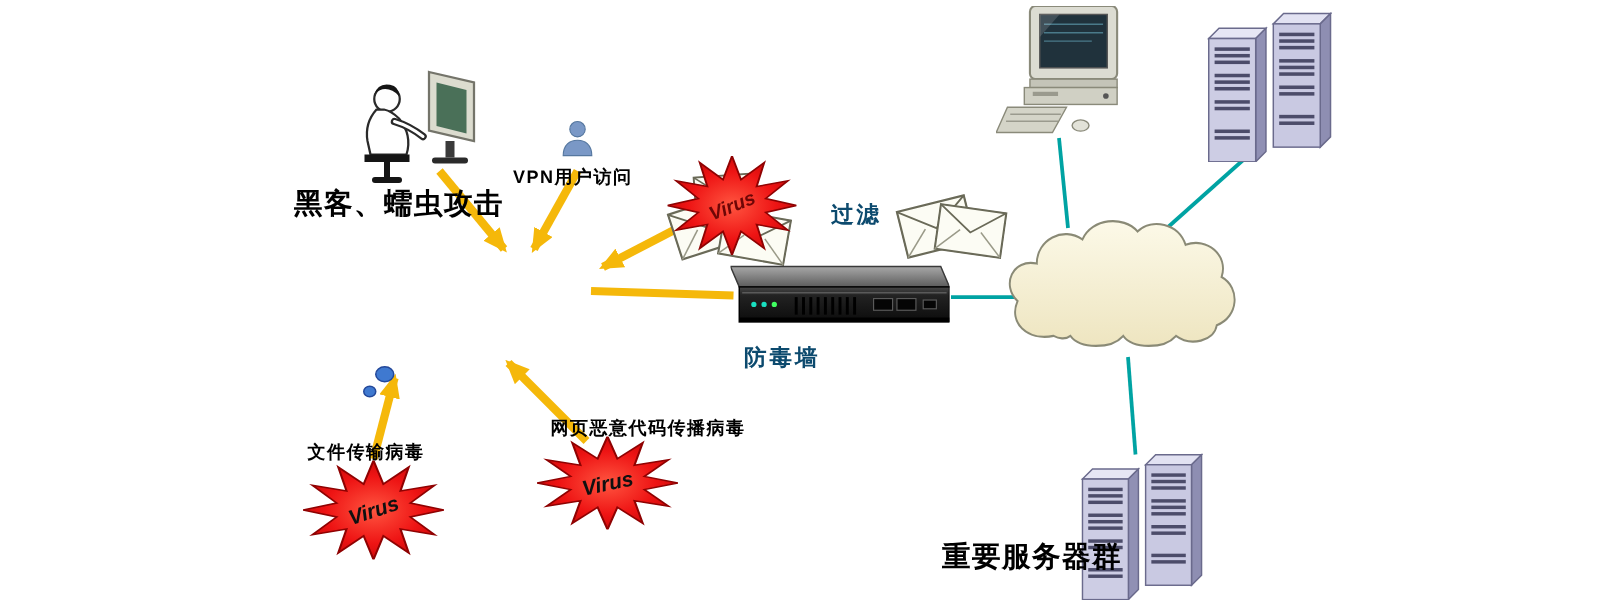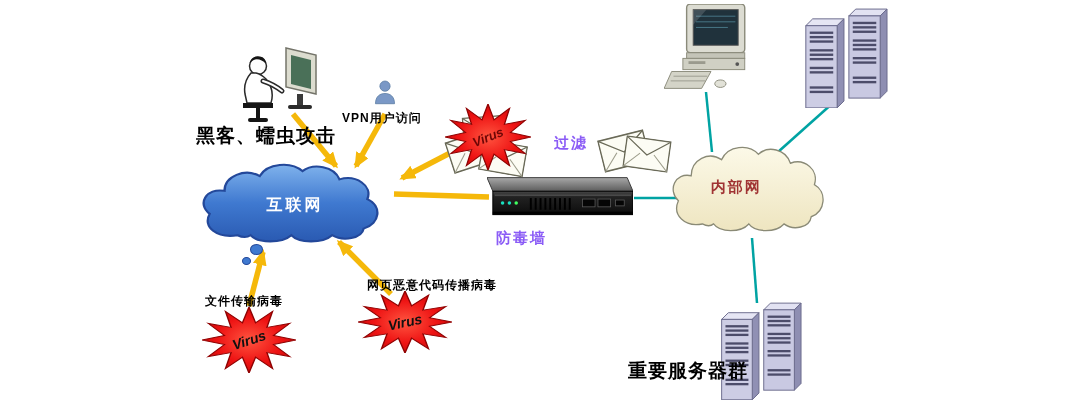--- a/index.html
+++ b/index.html
@@ -4,21 +4,21 @@
 <style>
   * { box-sizing: border-box; }
   html,body { margin:0; padding:0; background:#fff; }
   body { font-family:"Liberation Sans","DejaVu Sans",sans-serif; }
   .canvas { position:relative; width:1080px; height:408px; background:#ffffff; overflow:hidden; }
   .abs { position:absolute; }
   svg.abs { display:block; }
   .lbl { position:absolute; font-weight:bold; color:#000000; white-space:nowrap; letter-spacing:1px; }
   .lbl-sm { font-size:12px; }
   .lbl-md { font-size:19px; }
-  .red { color:#8b5cf6; }
+  .red { color:#0c4a6e; }
   .cloud-wrap { position:absolute; }
   .cloud-wrap svg { position:absolute; inset:0; width:100%; height:100%; }
   .cloud-label { position:absolute; left:0; right:0; text-align:center; font-weight:bold; letter-spacing:3px; }
   .internet-label { top:40%; color:#ffffff; font-size:16px; }
   .intranet-label { top:38%; left:-18%; color:#a03333; font-size:15px; letter-spacing:2px; }
   .star-wrap { position:absolute; }
   .star-wrap svg { position:absolute; inset:0; width:100%; height:100%; }
   .star-text { position:absolute; left:0; right:0; top:50%; text-align:center;
                font-weight:bold; font-style:italic; font-size:14px; color:#101010; }
   .rot-n22 { transform:translateY(-50%) rotate(-22deg); color:#6e0606; font-size:13px; }
@@ -164,26 +164,20 @@
 
   <div class="lbl red" style="left:554px;top:134px;font-size:15px;letter-spacing:2px">过滤</div>
 
   <svg class="abs" style="left:600px;top:134px;transform:rotate(-14deg)" width="48" height="34" viewBox="0 0 46 32">
       <use href="#envg"></use>
     </svg>
   <svg class="abs" style="left:624px;top:138px;transform:rotate(8deg)" width="46" height="32" viewBox="0 0 46 32">
       <use href="#envg"></use>
     </svg>
 
-  <div class="cloud-wrap" style="left:193px;top:158px;width:204px;height:92px">
-    <svg viewBox="0 0 220 112" preserveAspectRatio="none">
-      <use href="#cloudpath" fill="url(#gBlue)" stroke="#23489a" stroke-width="2.5"></use>
-    </svg>
-    <div class="cloud-label internet-label">互联网</div>
-  </div>
   <div class="bubble" style="left:250px;top:244px;width:13px;height:11px"></div>
   <div class="bubble" style="left:242px;top:257px;width:9px;height:8px"></div>
 
   <svg class="abs" style="left:487px;top:174px" width="146" height="54" viewBox="0 0 150 54">
     <polygon points="0,3 144,3 150,17 6,17" fill="url(#gTop)" stroke="#3a3a3a"></polygon>
     <rect x="6" y="17" width="144" height="24" fill="url(#gFront)" stroke="#000000"></rect>
     <line x1="8" y1="21" x2="148" y2="21" stroke="#5a5a5a"></line>
     <circle cx="16" cy="29" r="1.8" fill="#19e0c0"></circle>
     <circle cx="23" cy="29" r="1.8" fill="#19e0c0"></circle>
     <circle cx="30" cy="29" r="1.8" fill="#40ff60"></circle>
@@ -203,21 +197,20 @@
     <rect x="132" y="26" width="9" height="6" fill="#050505" stroke="#5a5a5a" stroke-width="0.8"></rect>
     <rect x="6" y="38" width="144" height="3" fill="#000000"></rect>
   </svg>
   <div class="lbl red" style="left:496px;top:229px;font-size:15px;letter-spacing:2px">防毒墙</div>
 
 
   <div class="cloud-wrap" style="left:664px;top:140px;width:176px;height:100px">
     <svg viewBox="0 0 220 112" preserveAspectRatio="none">
       <use href="#cloudpath" fill="url(#gCream)" stroke="#8a8a76" stroke-width="1.6"></use>
     </svg>
-    <div class="cloud-label intranet-label">内部网</div>
   </div>
 
   <svg class="abs" style="left:664px;top:4px" width="94" height="90" viewBox="0 0 100 96">
     <rect x="24" y="0" width="62" height="52" rx="4" fill="#dcdcd2" stroke="#8a8a7a" stroke-width="1.5"></rect>
     <rect x="31" y="6" width="48" height="38" fill="#20323c" stroke="#555555"></rect>
     <line x1="34" y1="13" x2="76" y2="13" stroke="#4a7a8a"></line>
     <line x1="34" y1="19" x2="76" y2="19" stroke="#4a7a8a"></line>
     <line x1="34" y1="25" x2="68" y2="25" stroke="#4a7a8a"></line>
     <polygon points="31,6 45,6 31,22" fill="#ffffff" opacity="0.15"></polygon>
     <rect x="24" y="52" width="62" height="6" fill="#c4c4b8" stroke="#8a8a7a" stroke-width="1"></rect>

